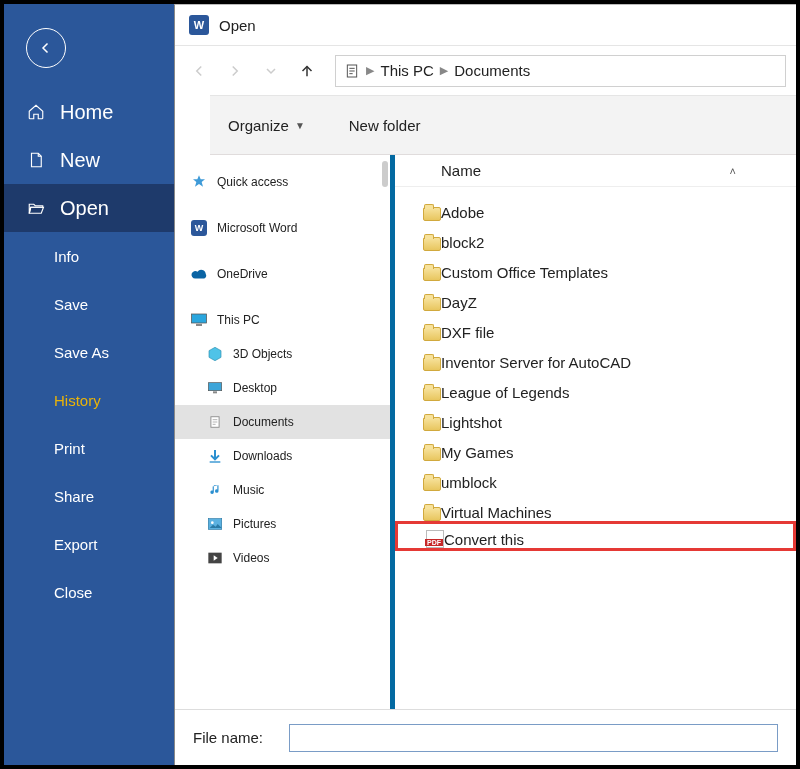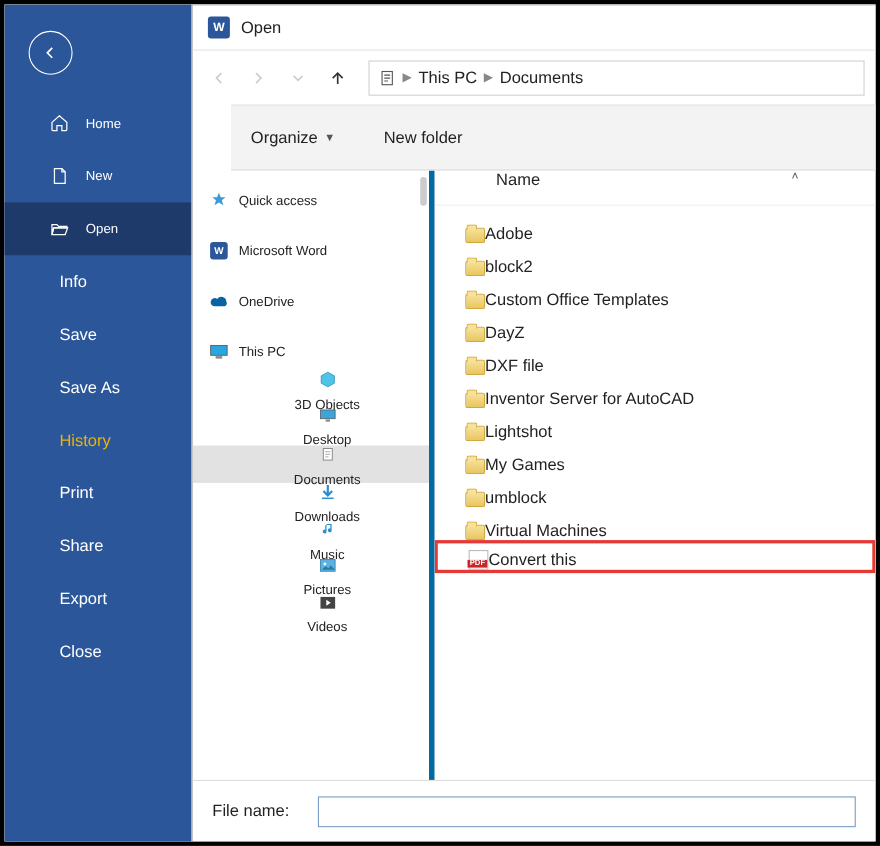--- a/index.html
+++ b/index.html
@@ -5,21 +5,21 @@
   * { box-sizing: border-box; }
   html, body { margin:0; padding:0; width:800px; height:769px; font-family: "Segoe UI", Arial, sans-serif; font-size:14px; color:#222; overflow:hidden; background:#fff;}
   body { border:4px solid #000; }
   .root { position:relative; width:100%; height:100%; }
 
   
   .word-panel { position:absolute; left:0; top:0; width:170px; height:100%; background:#2b579a; color:#fff; }
   .back-btn { width:40px; height:40px; border:1.5px solid #fff; border-radius:50%; margin:24px 0 20px 22px; display:flex; align-items:center; justify-content:center; cursor:pointer;}
   .back-btn svg { stroke:#fff; }
   .menu { list-style:none; margin:0; padding:0; }
-  .menu li { height:48px; display:flex; align-items:center; padding-left:40px; gap:14px; font-size:12px; cursor:pointer; }
+  .menu li { height:48px; display:flex; align-items:center; padding-left:22px; gap:14px; font-size:20px; cursor:pointer; }
   .menu li.active { background:#1e3a6b; }
   .menu li.indent { padding-left:50px; font-size:15px; }
   .menu li .ico { width:20px; display:flex; justify-content:center;}
   .menu li.hist { color:#eab308; }
 
   
   .dialog { position:absolute; left:170px; top:0; right:0; height:100%; border-left:1px solid #888; border-top:1px solid #bbb; background:#fff; display:flex; flex-direction:column;}
   .titlebar { height:40px; display:flex; align-items:center; padding-left:14px; gap:10px; font-size:15px;}
   .word-icon { width:20px; height:20px; background:#2b579a; color:#fff; font-weight:bold; font-size:11px; border-radius:3px; display:flex; align-items:center; justify-content:center;}
   .word-icon::after{content:"W";}
@@ -34,27 +34,27 @@
   .toolbar { height:60px; background:#f3f3f3; border-top:1px solid #e5e5e5; border-bottom:1px solid #e0dcdc; display:flex; align-items:center; padding-left:18px; gap:44px; font-size:15px;margin-left:35px;}
   .toolbar .org { display:flex; align-items:center; gap:6px; cursor:pointer;}
   .toolbar .org .dd{color:#555; font-size:10px;}
   .toolbar .newf{ cursor:pointer;}
 
   .body { flex:1; display:flex; overflow:hidden; position:relative;}
   .tree { width:220px; border-right:5px solid #0369a1; padding-top:10px; font-size:12px; overflow-y:hidden; position:relative;}
   .tree-scroll{width:6px; background:#ccc; border-radius:3px; position:absolute; right:2px; top:6px; height:26px;}
   .tree ul{ list-style:none; margin:0; padding:0;}
   .tree li{ height:34px; display:flex; align-items:center; padding-left:14px; gap:8px; cursor:pointer;}
-  .tree li.lvl2{ padding-left:30px;flex-direction:column;}
+  .tree li.lvl2{ padding-left:30px;}
   .tree li.sel{ background:#e2e2e2;}
   .tree .gap{ height:12px;}
   .tree .ic{width:20px; display:flex; justify-content:center; align-items:center;}
 
   .list { flex:1; display:flex; flex-direction:column; overflow:hidden;}
-  .list-head { height:32px; border-bottom:1px solid #eee; display:flex; align-items:flex-start; padding-left:28px; gap:10px; font-size:15px;}
+  .list-head { height:32px; border-bottom:1px solid #eee; display:flex; align-items:center; padding-left:28px; font-size:15px;}
   .list-head .sort{ font-size:11px; color:#555;}
   .list-body { flex:1; overflow-y:auto; padding-top:4px;}
   .row { height:30px; display:flex; align-items:flex-end; padding-left:28px; gap:0; font-size:15px; cursor:pointer;}
   .row.highlight{ border:3px solid #e53935; }
   .folder-ic{ width:18px; height:14px; background:linear-gradient(#f7e29c,#e8c65f); border:1px solid #d1a93d; border-radius:2px; position:relative;}
   .folder-ic::before{content:""; position:absolute; top:-4px; left:0; width:8px; height:4px; background:#f7e29c; border:1px solid #d1a93d; border-bottom:none; border-radius:2px 2px 0 0;}
   .pdf-ic{ width:18px; height:18px; background:#fff; border:1px solid #bbb; position:relative; display:flex; align-items:flex-end;}
   .pdf-ic::after{content:"PDF"; position:absolute; bottom:1px; left:-2px; background:#c62828; color:#fff; font-size:7px; padding:0 2px; font-weight:bold;}
 
   .filename-row{ height:56px; border-top:1px solid #ddd; display:flex; align-items:center; padding:0 18px; gap:26px;}
@@ -312,20 +312,24 @@
             <div class="row" data-interactable="true">
               <span class="folder-ic" data-interactable="false"></span>
               <span data-interactable="false">DXF file</span>
             </div>
             <div class="row" data-interactable="true">
               <span class="folder-ic" data-interactable="false"></span>
               <span data-interactable="false">Inventor Server for AutoCAD</span>
             </div>
             <div class="row" data-interactable="true">
               <span class="folder-ic" data-interactable="false"></span>
+              <span data-interactable="false">League of Legends</span>
+            </div>
+            <div class="row" data-interactable="true">
+              <span class="folder-ic" data-interactable="false"></span>
               <span data-interactable="false">Lightshot</span>
             </div>
             <div class="row" data-interactable="true">
               <span class="folder-ic" data-interactable="false"></span>
               <span data-interactable="false">My Games</span>
             </div>
             <div class="row" data-interactable="true">
               <span class="folder-ic" data-interactable="false"></span>
               <span data-interactable="false">umblock</span>
             </div>

